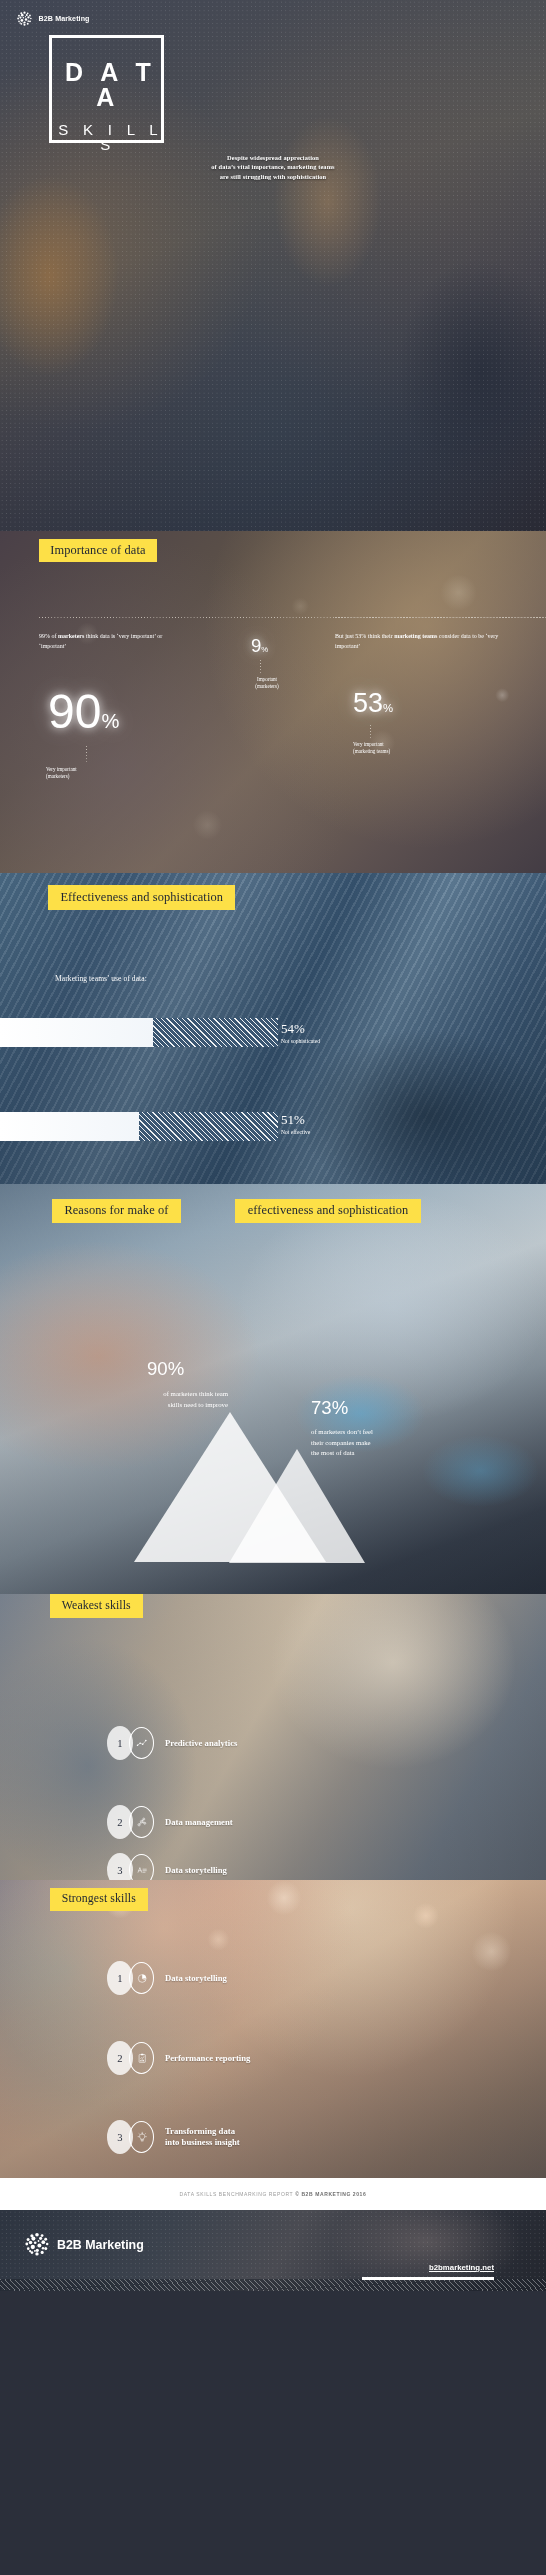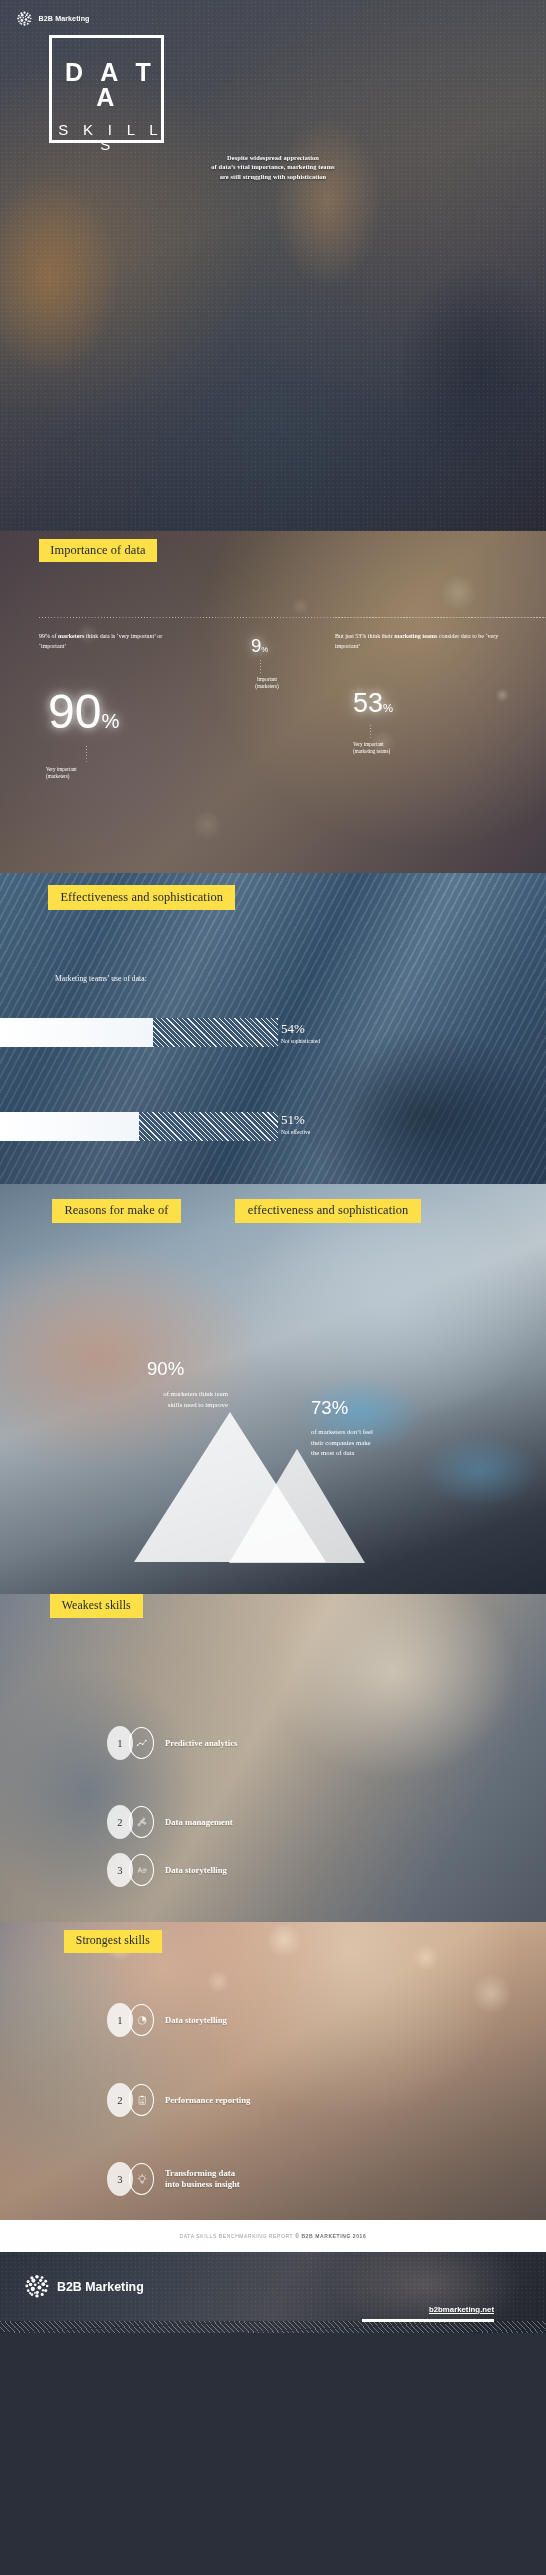--- a/index.html
+++ b/index.html
@@ -139,21 +139,21 @@
   #reasons .bg::after{
     content:""; position:absolute; inset:0;
     background:
       radial-gradient(ellipse 93px 56px at 66% 56%, rgba(86,176,224,.5) 0%, rgba(86,176,224,0) 70%),
       radial-gradient(ellipse 81px 50px at 88% 70%, rgba(86,176,224,.35) 0%, rgba(86,176,224,0) 72%),
       linear-gradient(to bottom, rgba(30,40,55,.06), rgba(25,32,44,.35));
   }
   .tri { position:absolute; width:0; height:0; }
 
   
-  #weakest { height:328px; }
+  #weakest { height:286px; }
   #weakest .bg{
     background:
       radial-gradient(ellipse 186px 161px at 72% 24%, rgba(238,226,206,.85) 0%, rgba(238,226,206,0) 66%),
       radial-gradient(ellipse 161px 186px at 16% 60%, rgba(118,134,150,.8) 0%, rgba(118,134,150,0) 68%),
       linear-gradient(120deg,#7d8794 0%,#b9ac9a 26%,#d8c7ae 46%,#a09a92 64%,#6f7a86 82%,#59636f 100%);
   }
   #weakest .bg::after{
     content:""; position:absolute; inset:0;
     background:linear-gradient(to bottom, rgba(60,64,72,.10), rgba(60,64,72,.30));
   }
@@ -433,21 +433,21 @@
           </svg>
         </div>
         <div class="skill-label">Data storytelling</div>
       </div>
     </div>
   </section>
 
   <section class="sec" id="strongest">
     <div class="bg"></div>
     <div class="inner">
-      <div class="plate" style="margin-left:64px; margin-top:7.5px; padding:3.7px 11.8px 5px 11.8px; font-size:11.8px;">Strongest skills</div>
+      <div class="plate" style="margin-left:50px; margin-top:7.5px; padding:3.7px 11.8px 5px 11.8px; font-size:11.8px;">Strongest skills</div>
 
       <div class="skill-row" style="position:absolute; left:107px; top:81px;">
         <div class="num-chip">1</div>
         <div class="icon-ring">
           <svg viewBox="0 0 24 24" width="12.4" height="12.4" fill="none" stroke="#fff" stroke-width="1.1">
             <circle cx="12" cy="12.5" r="7.5"></circle>
             <path d="M12 12.5 V5 A7.5 7.5 0 0 1 19.5 12.5 Z" fill="#fff" stroke="none"></path>
             <line x1="12" y1="12.5" x2="19" y2="16"></line>
           </svg>
         </div>

